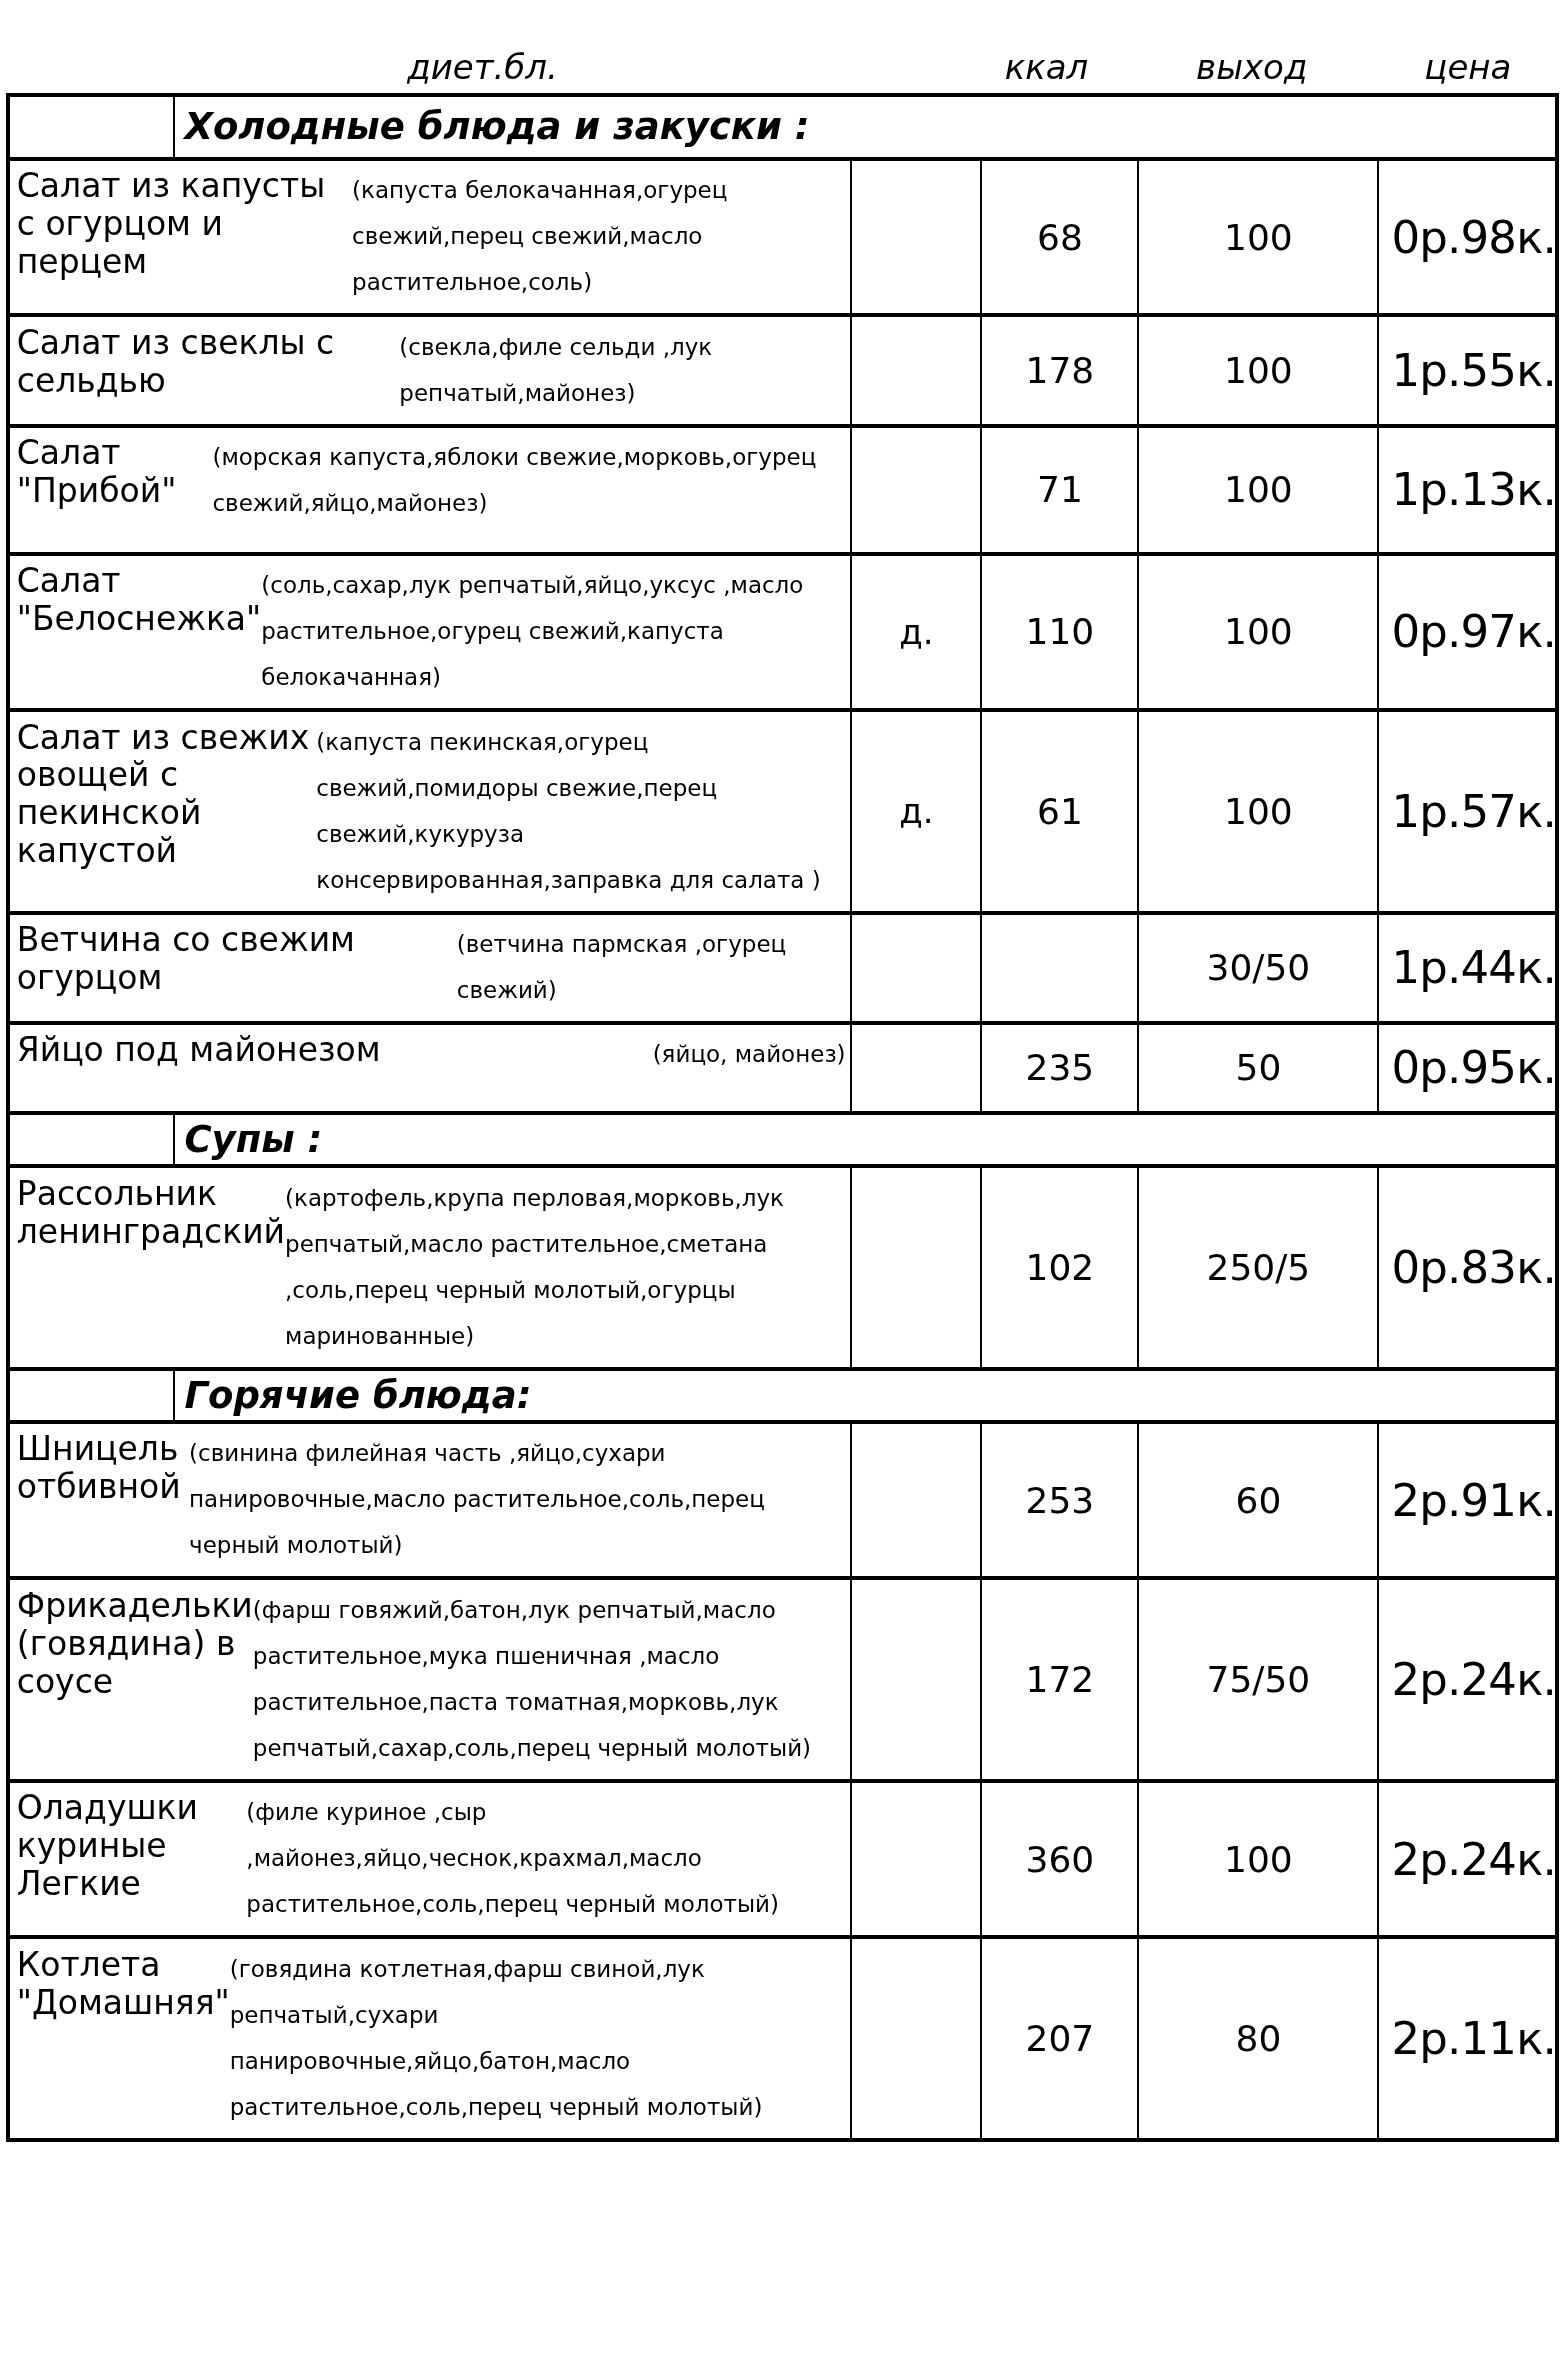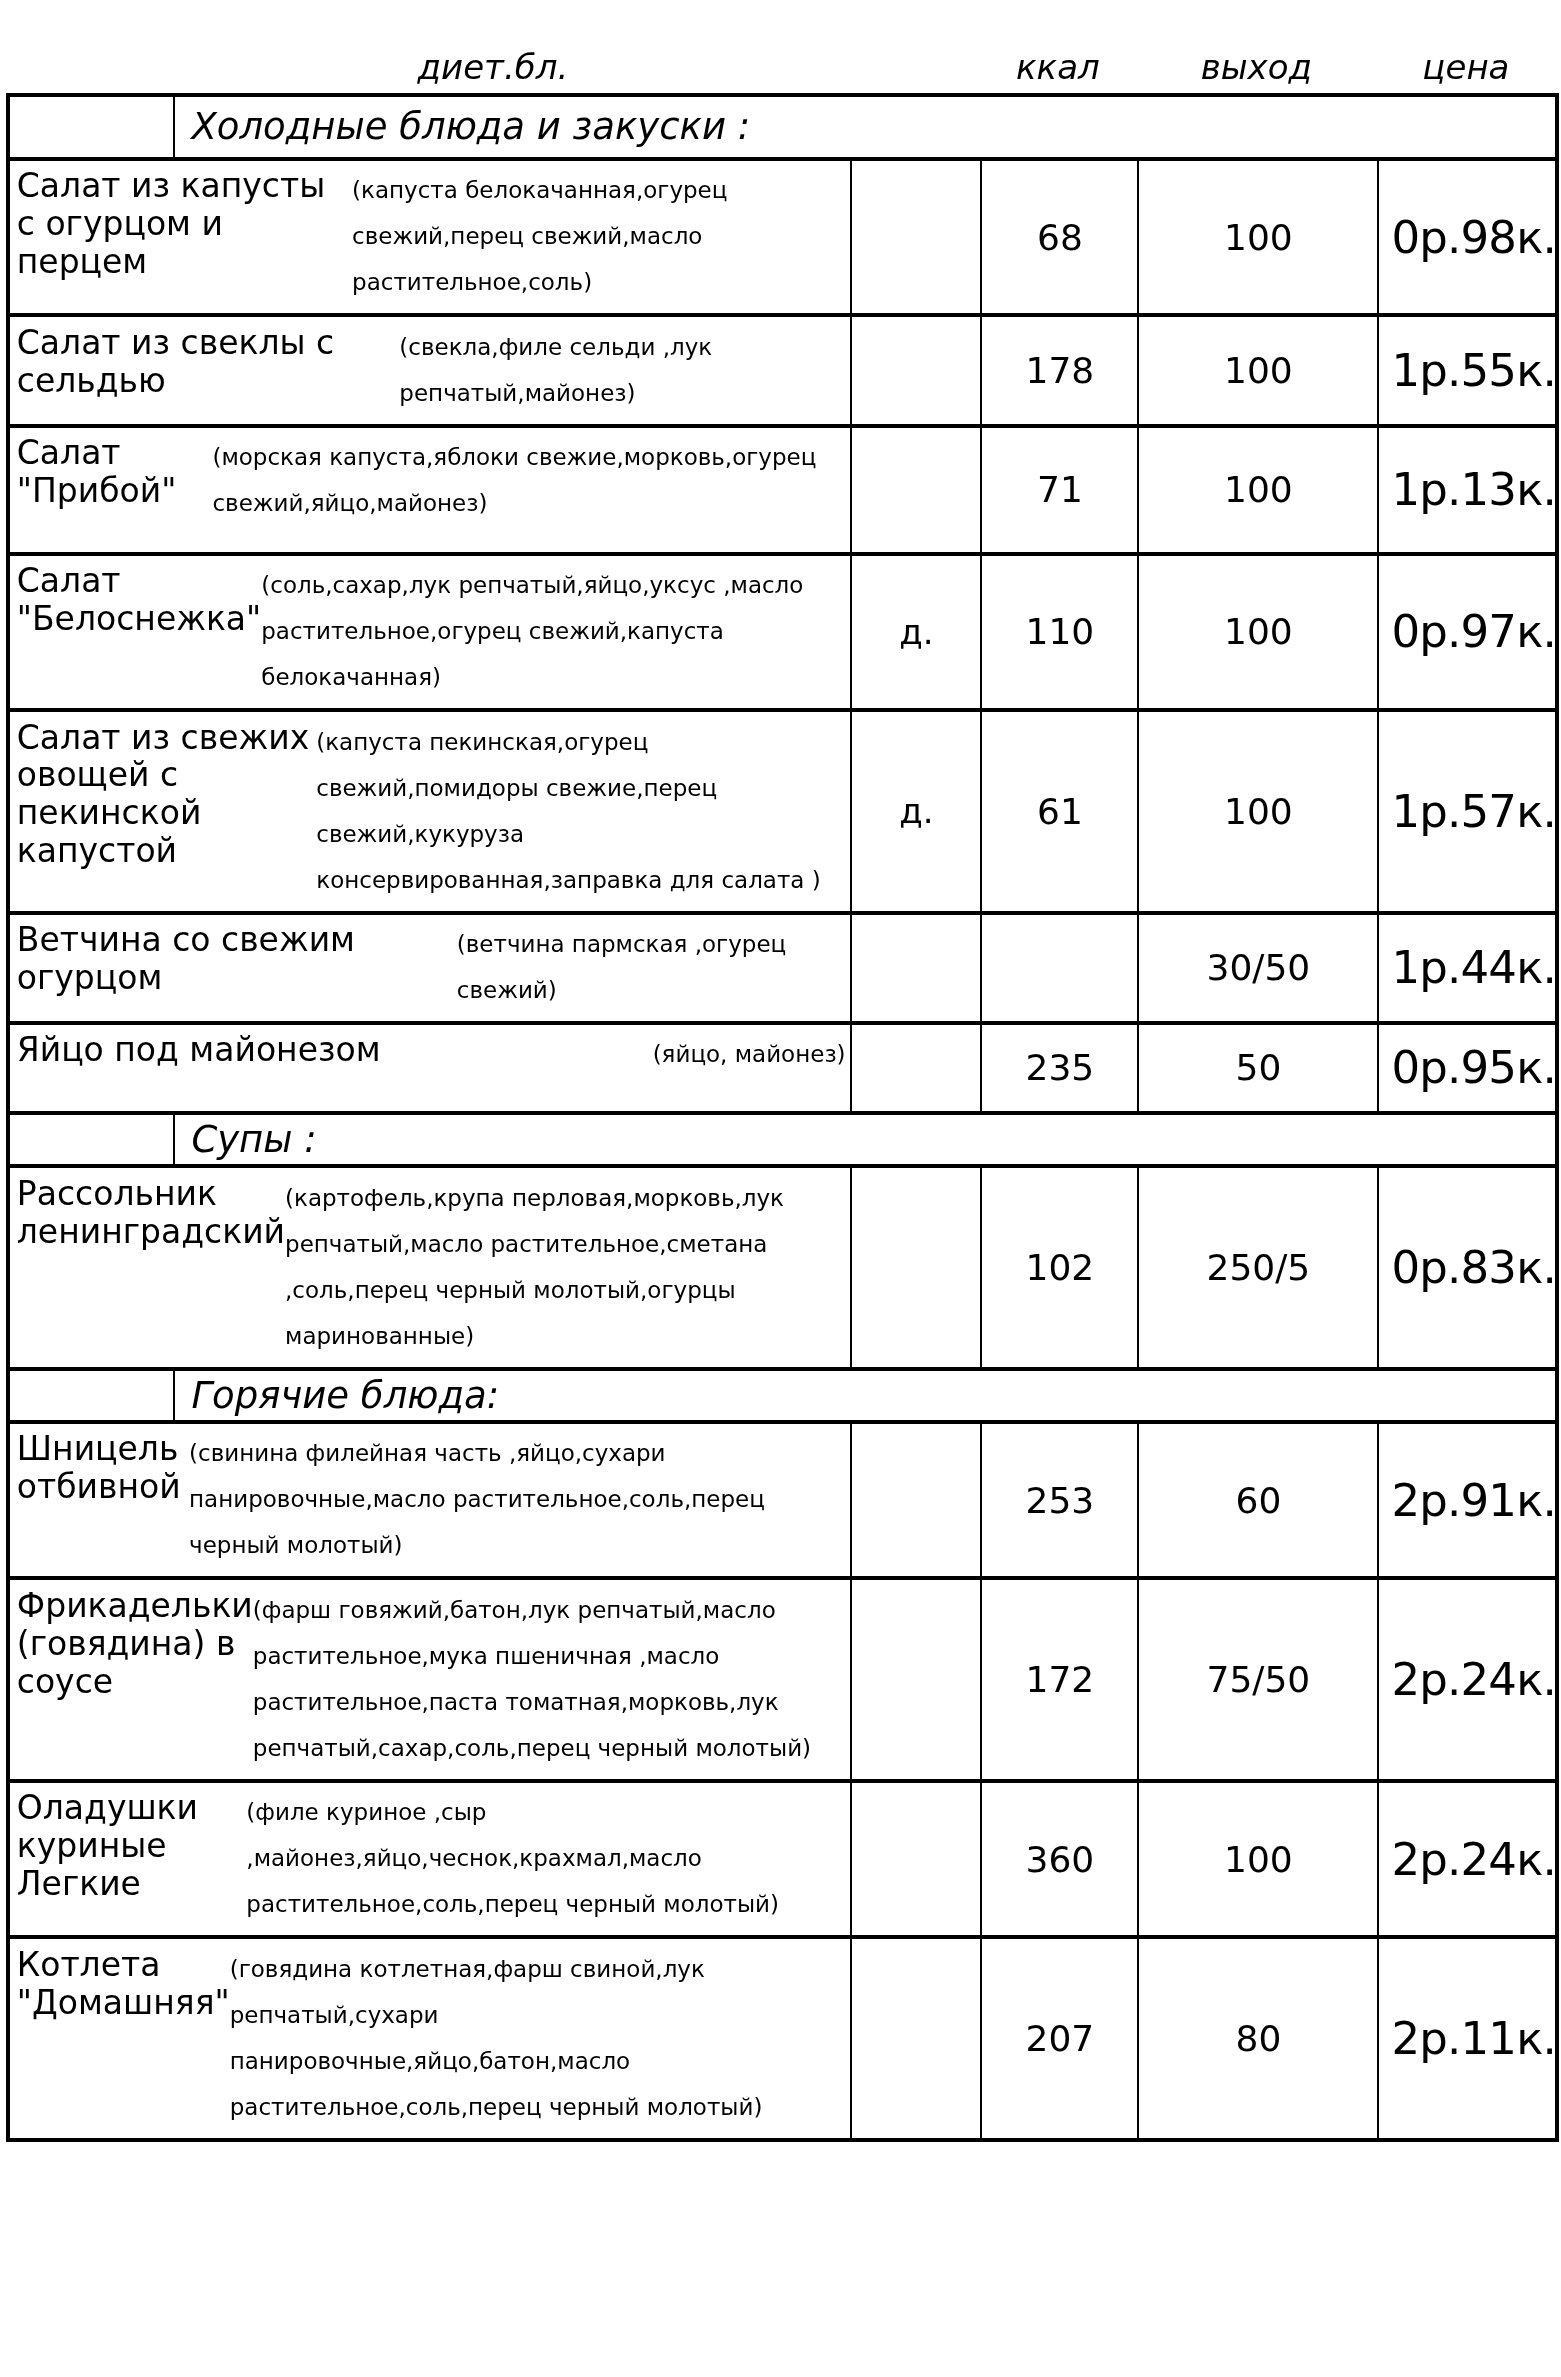--- a/index.html
+++ b/index.html
@@ -1,34 +1,34 @@
 <!DOCTYPE html>
 <html style="font-size:13px"><head>
 <meta charset="utf-8">
 <style>
   html,body{margin:0;padding:0;background:#fff;color:#000;}
   body{width:1561px;min-height:2377px;font-family:"DejaVu Sans",sans-serif;}
   .page{position:relative;width:1561px;}
 
   
-  .head-row{display:flex;width:1549px;margin:9.6px 0 6.4px 6.4px;align-items:flex-end;}
+  .head-row{display:flex;width:1549px;margin:9.6px 0 6.4px 6.4px;align-items:flex-end;gap:11px;}
   .head-row .hc{font-style:italic;font-size:34px;text-align:center;white-space:nowrap;}
   .hc1{width:973px;}
   .hc2{width:157px;}
   .hc3{width:240px;margin-top:37px;}
   .hc4{width:179px;}
 
   table.menu{border-collapse:collapse;table-layout:fixed;width:1549px;margin-left:6.4px;border:4.8px solid #000;}
   col.c0{width:166px;} col.c1{width:677px;} col.c2{width:130px;}
   col.c3{width:157px;} col.c4{width:240px;} col.c5{width:179px;}
 
   td{border:2.4px solid #000;padding:3.2px 8px;overflow:hidden;}
   tr.item td, tr.section td{border-top-width:4px;border-bottom-width:4px;}
 
-  tr.section td.sec-title{font-style:italic;font-weight:normal;font-size:37px;padding-left:16px;vertical-align:middle;}
+  tr.section td.sec-title{font-style:italic;font-weight:bold;font-size:37px;padding-left:9px;vertical-align:middle;}
   tr.section td.sec-left{border-right-width:2.4px;}
 
   td.c-name{vertical-align:top;padding:6.4px 4.8px 8px 6.4px;}
   .namewrap{display:flex;flex-direction:row;justify-content:space-between;height:100%;}
   .dish{font-size:33px;line-height:1.15;}
   .ing{font-size:23px;line-height:2.0;}
 
   td.c-diet{font-size:34px;text-align:center;vertical-align:middle;}
   td.c-kcal, td.c-out{font-size:36px;text-align:center;vertical-align:middle;}
   td.c-price{font-size:45px;text-align:center;vertical-align:middle;white-space:nowrap;letter-spacing:-0.8px;padding-left:12px;padding-right:1.6px;}

